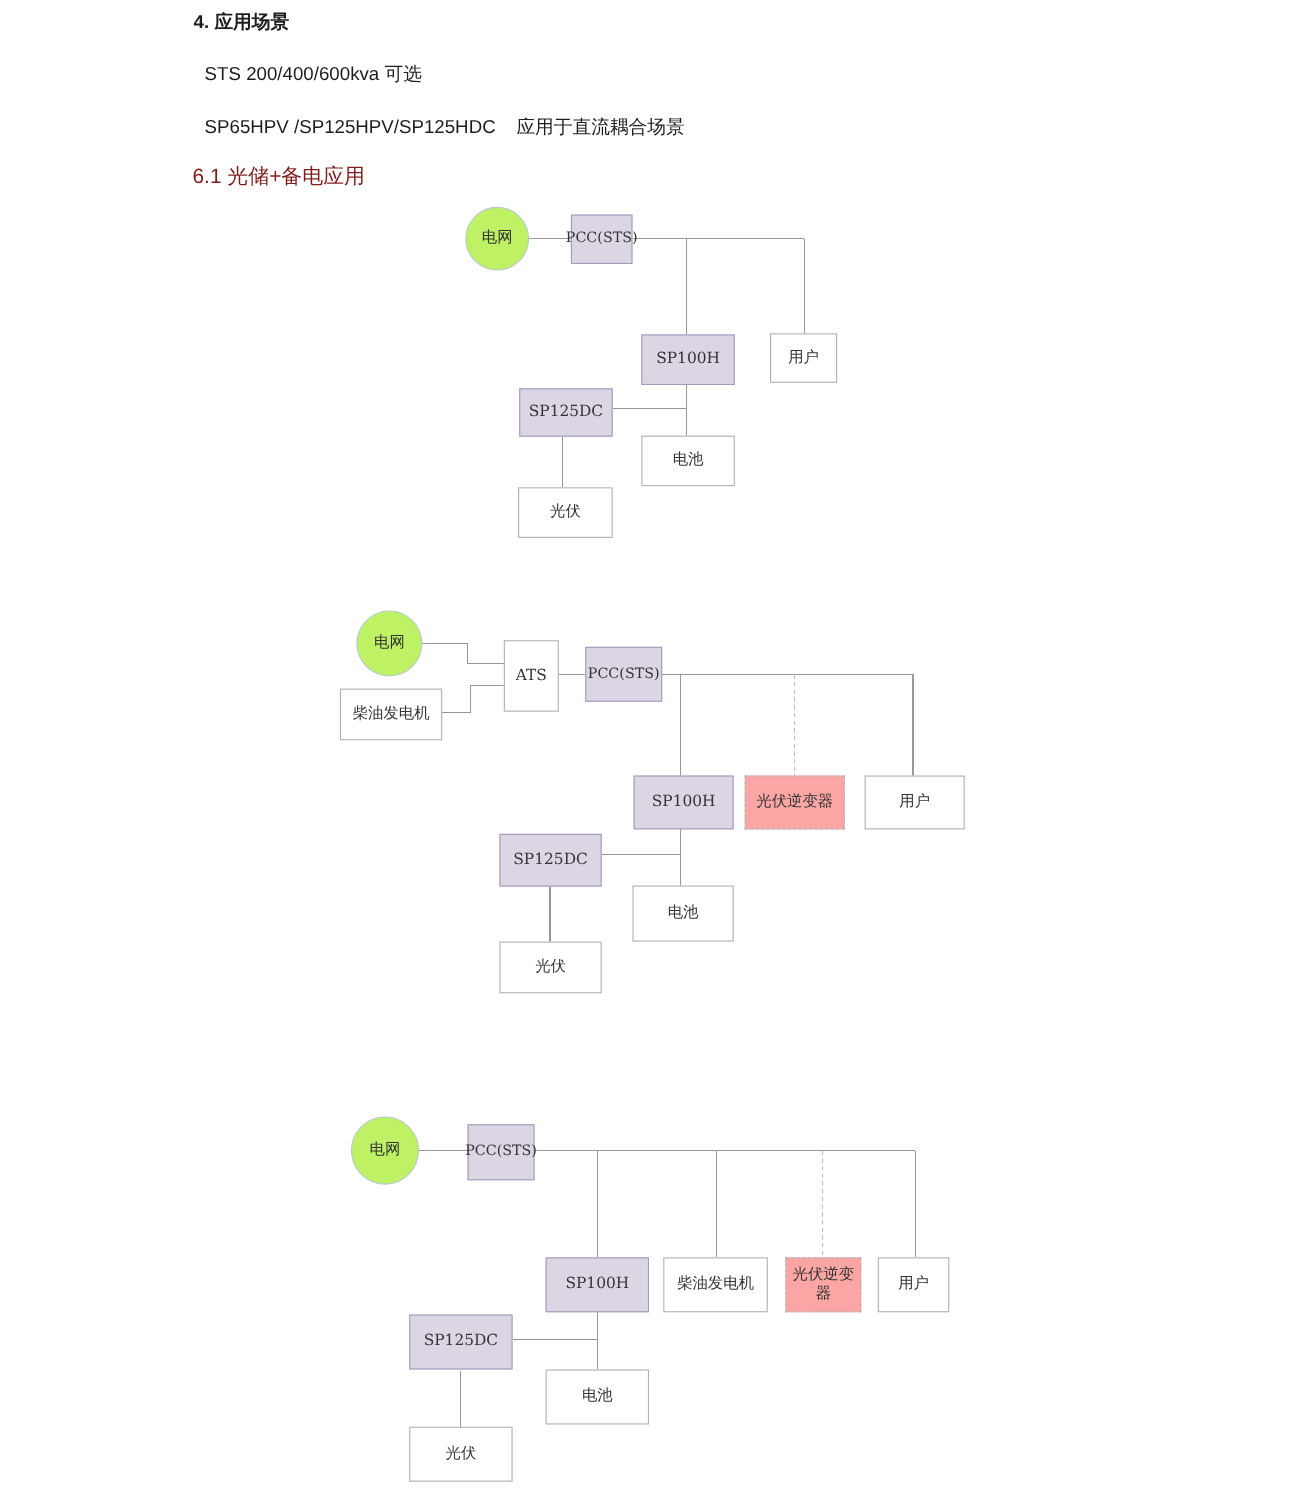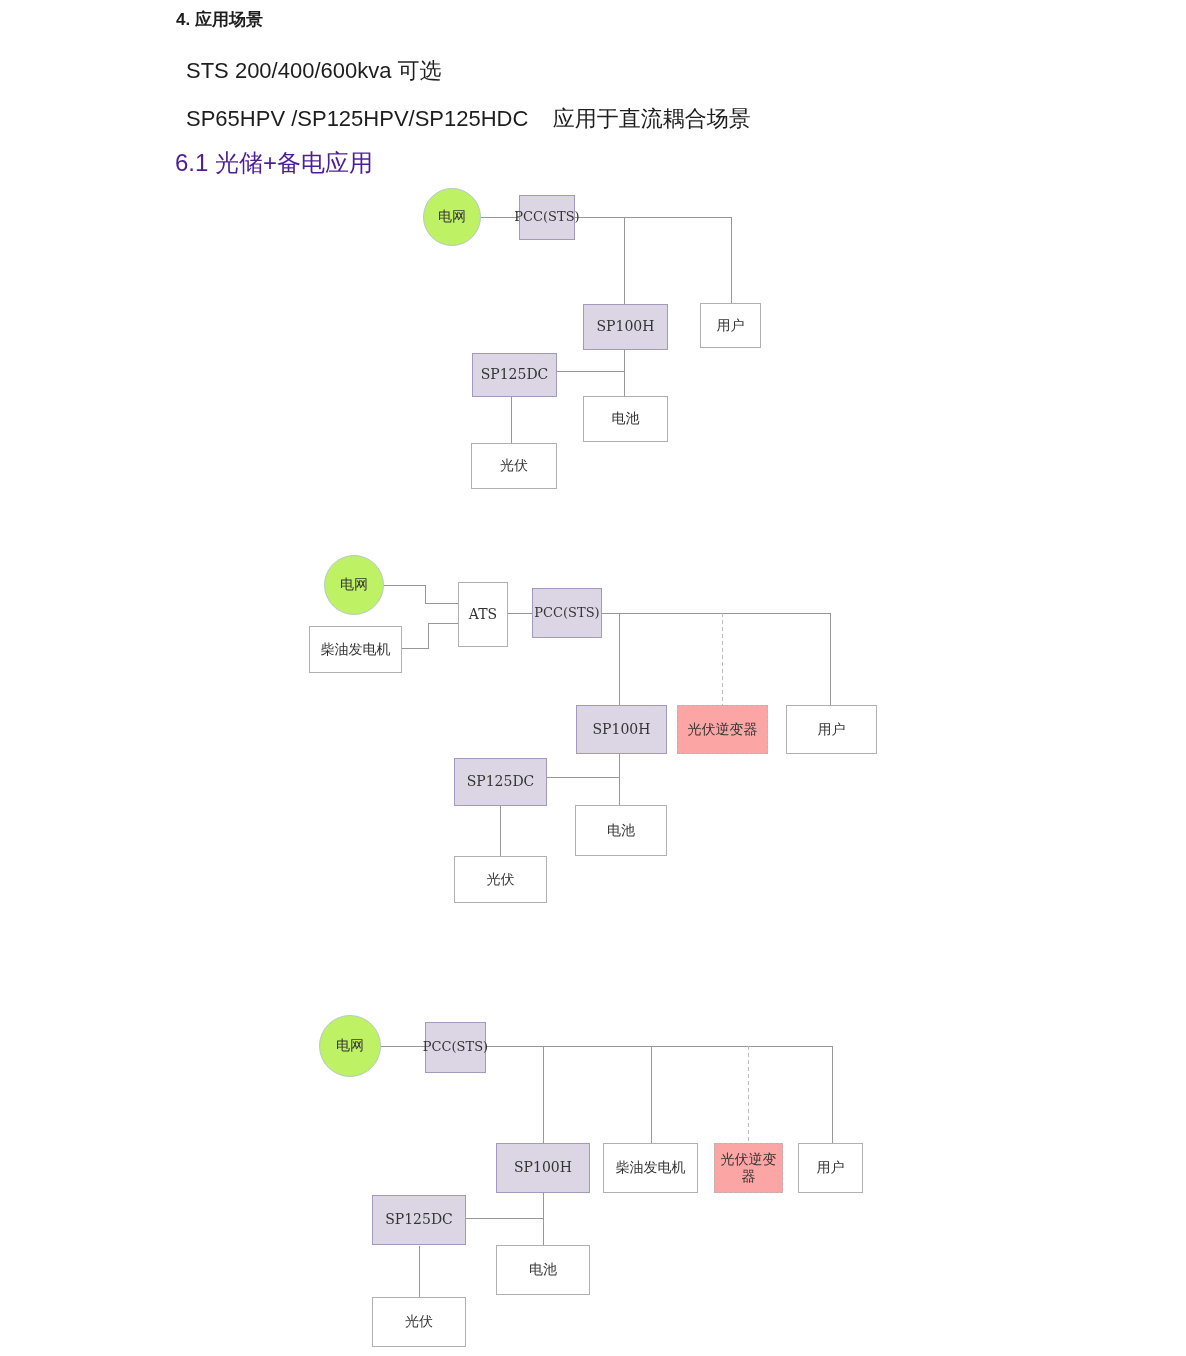--- a/index.html
+++ b/index.html
@@ -1,21 +1,21 @@
 <!DOCTYPE html>
 <html><head>
 <meta charset="utf-8">
 <style>
   html,body{margin:0;padding:0;background:#ffffff;}
   .page{position:relative;width:1186px;height:1356px;background:#ffffff;overflow:hidden;
         font-family:"Liberation Sans",sans-serif;color:#1f1f1f;}
   .h{position:absolute;white-space:pre;color:#1d1d1d;}
   .h-title{font-size:17px;font-weight:bold;}
-  .h-body{font-size:22px;font-weight:normal;}
-  .h-section{font-size:24px;font-weight:normal;color:#4c1d95;}
+  .h-body{font-size:17px;font-weight:normal;}
+  .h-section{font-size:19px;font-weight:normal;color:#7f1d1d;}
   .wires{position:absolute;left:0;top:0;pointer-events:none;}
   .node{position:absolute;display:flex;align-items:center;justify-content:center;
         font-family:"DejaVu Serif","Liberation Serif",serif;font-size:14px;color:#333333;
         text-align:center;line-height:1.25;box-sizing:border-box;background:#ffffff;}
   .node.purple{background:#dcd6e4;border:1px solid #a299bb;}
   .node.plain{background:#ffffff;border:1px solid #b0afb2;}
   .node.dashed{background:#fca5a5;border:1px dashed #b5b5b5;}
   .node.circle{background:#bef264;border:1px solid #b5c9ce;border-radius:50%;}
   .wire{stroke:#979797;stroke-width:1;fill:none;}
   .wire-dashed{stroke:#bdbdbd;stroke-width:1;fill:none;stroke-dasharray:4 3;}

